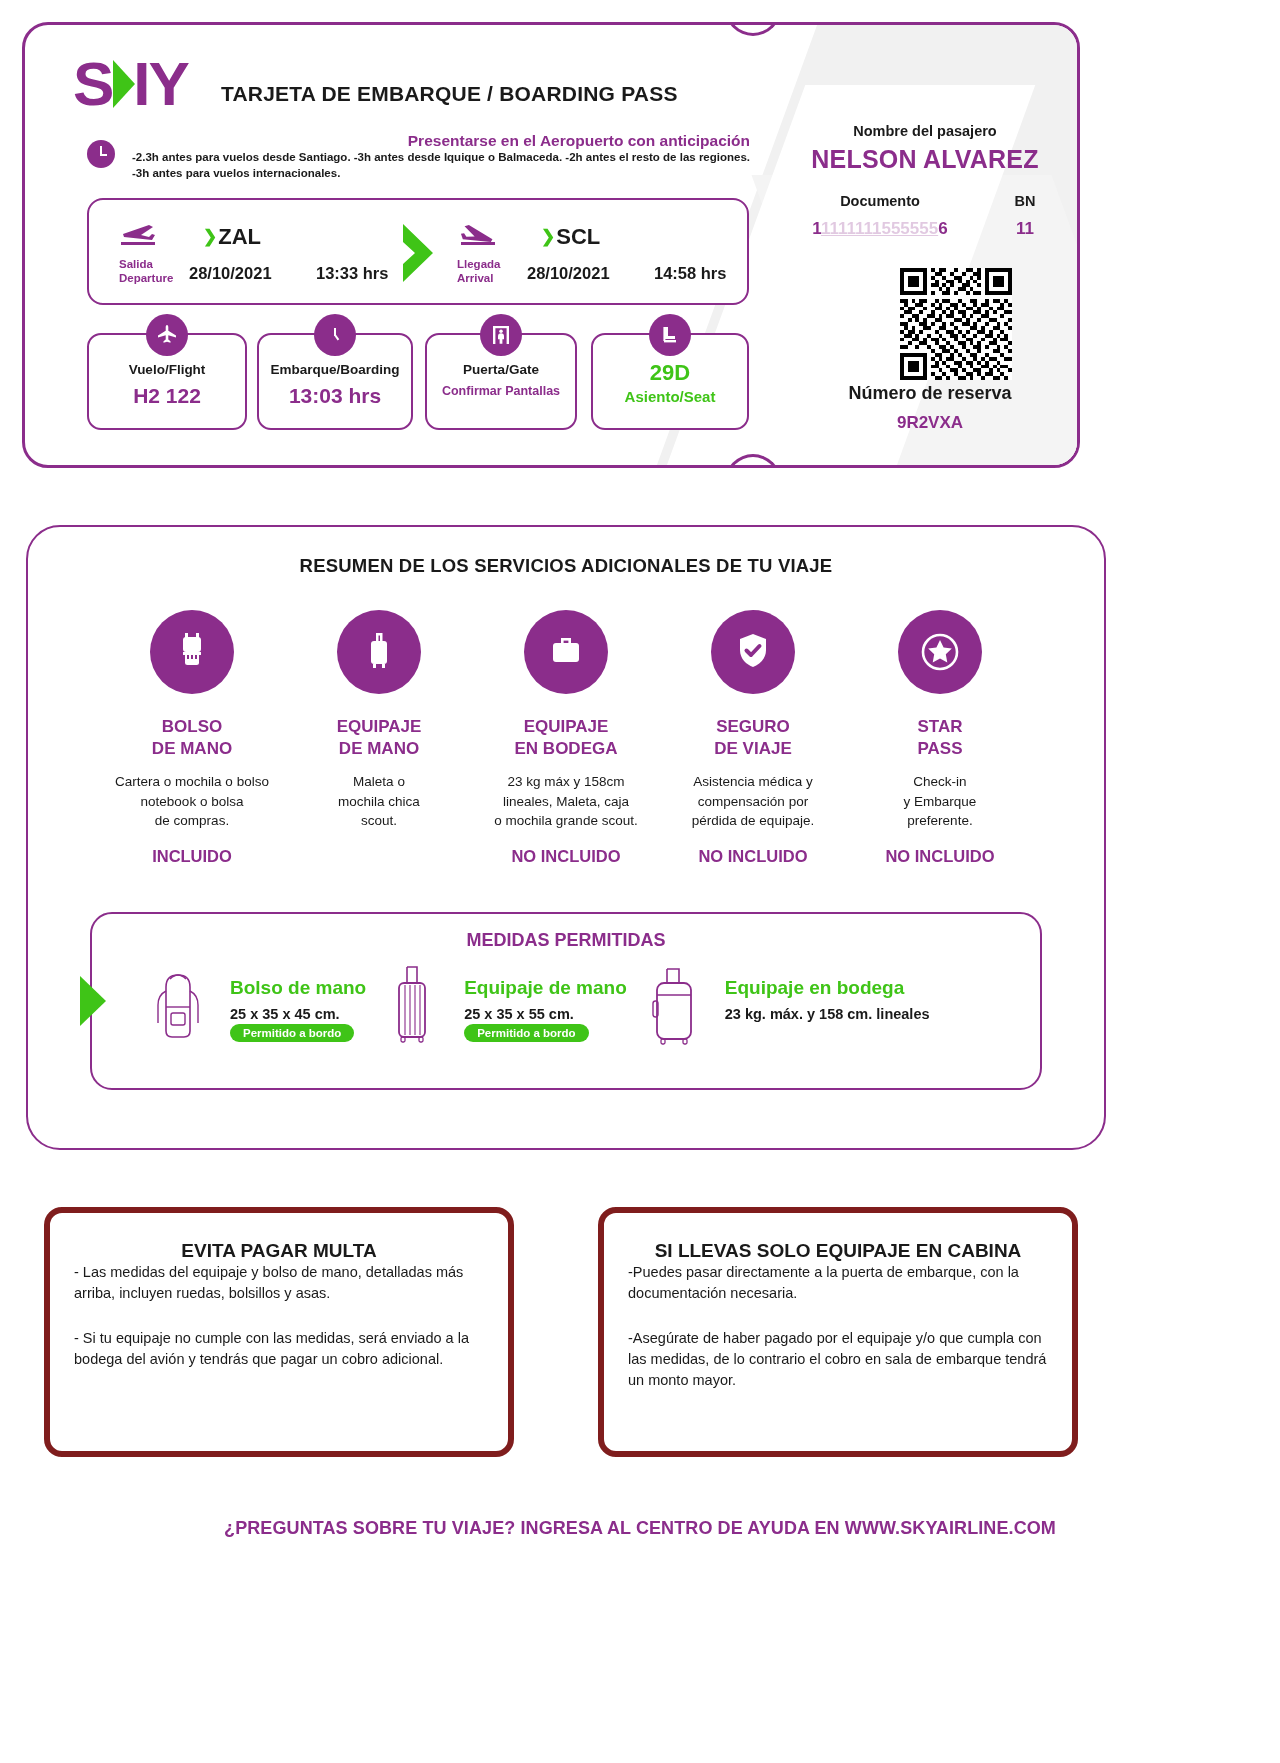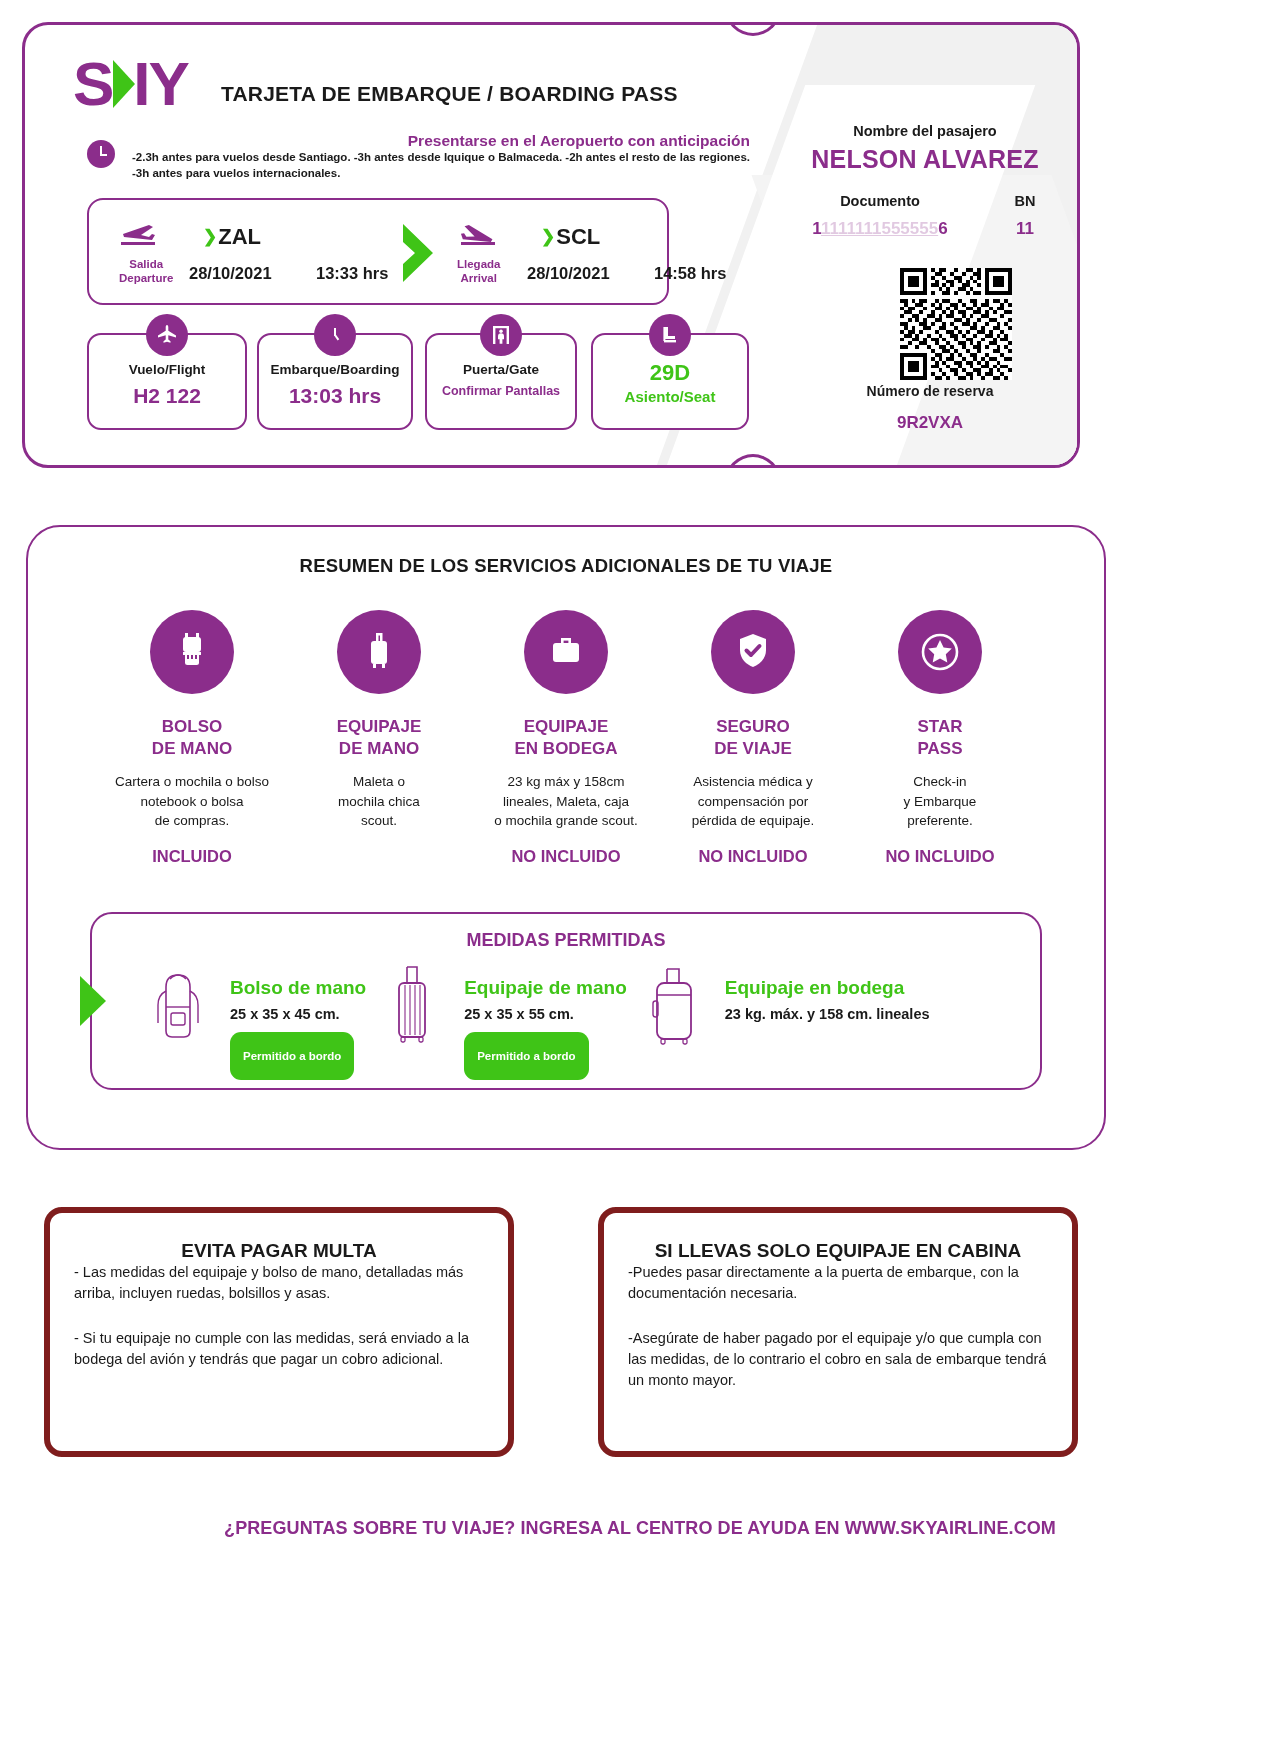--- a/index.html
+++ b/index.html
@@ -126,26 +126,25 @@
     font-size: 15.5px; font-weight: bold; color: #8B2D8B; text-align: right;
   }
   .notice-line {
     font-size: 11.5px; font-weight: bold; color: #1a1a1a;
     line-height: 1.35;
   }
 
   
   #route-box {
     position: absolute; left: 62px; top: 173px;
-    width: 582px; height: 107px;
+    width: 662px; height: 107px;
     border: 2.5px solid #8B2D8B;
     border-radius: 16px;
     background: #ffffff;
     z-index: 2;
-    text-align: center;
   }
   .route-side { position: absolute; top: 0; height: 100%; }
   .route-dep { left: 22px; width: 290px; }
   .route-arr { left: 360px; width: 290px; }
   .plane-icon {
     position: absolute; top: 22px; left: 8px;
     width: 44px; height: 26px;
   }
   .airport-code {
     position: absolute; top: 24px; left: 92px;
@@ -256,21 +255,21 @@
     text-decoration: underline;
   }
   #qr {
     position: absolute; left: 875px; top: 243px;
     width: 112px; height: 112px;
     z-index: 3; background: #fff;
   }
   #res-label {
     position: absolute; left: 760px; top: 358px;
     width: 290px; text-align: center;
-    font-size: 14px; font-weight: bold; color: #1a1a1a;
+    font-size: 18px; font-weight: bold; color: #1a1a1a;
     z-index: 3;
   }
   #res-value {
     position: absolute; left: 760px; top: 388px;
     width: 290px; text-align: center;
     font-size: 17px; font-weight: bold; color: #8B2D8B;
     z-index: 3;
   }
 
   
@@ -348,25 +347,25 @@
   .med-txt { margin-left: 6px; padding-top: 16px; }
   .med-name {
     font-size: 19px; font-weight: bold; color: #3FC417;
   }
   .med-size {
     margin-top: 7px;
     font-size: 14.5px; font-weight: bold; color: #1a1a1a;
   }
   .med-badge {
     display: inline-block;
-    margin-top: 10px;
+    margin-top: 2px;
     background: #3FC417;
     color: #ffffff;
     font-size: 11.5px; font-weight: bold;
-    padding: 18px 13px;
+    padding: 3px 13px;
     border-radius: 11px;
   }
 
   
   .note-box {
     position: absolute; top: 1207px;
     height: 250px;
     border: 6px solid #7f1d1d;
     border-radius: 18px;
     background: #ffffff;

